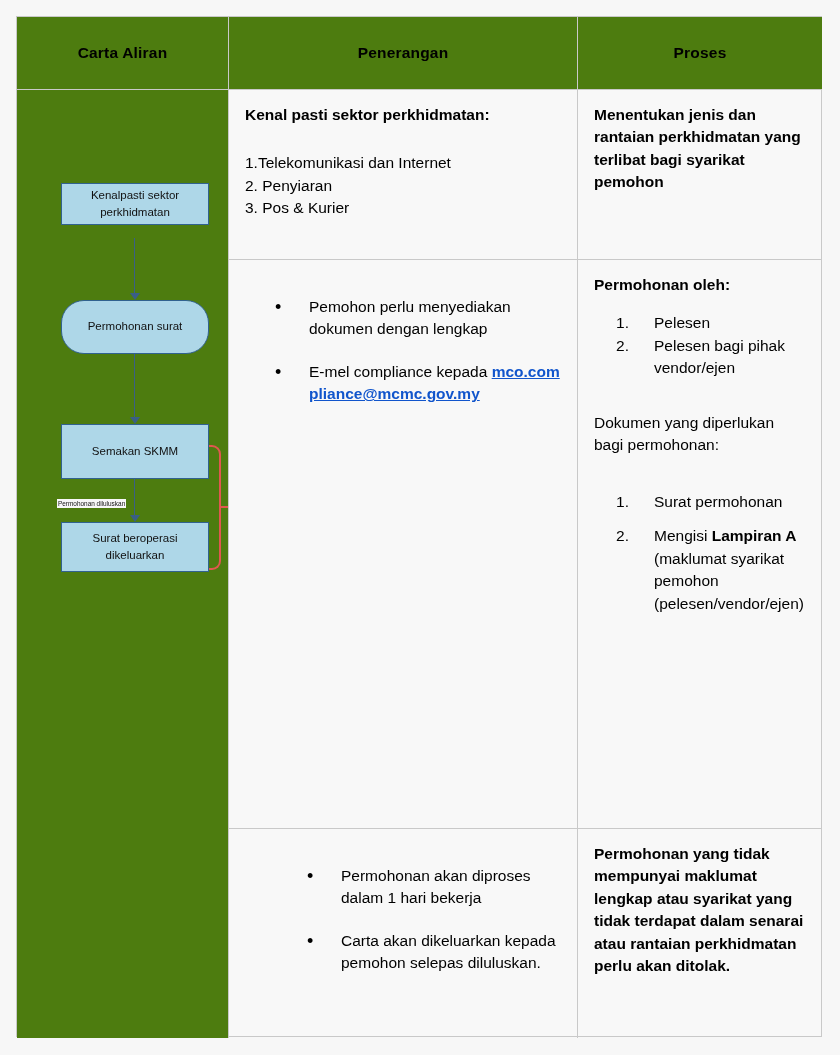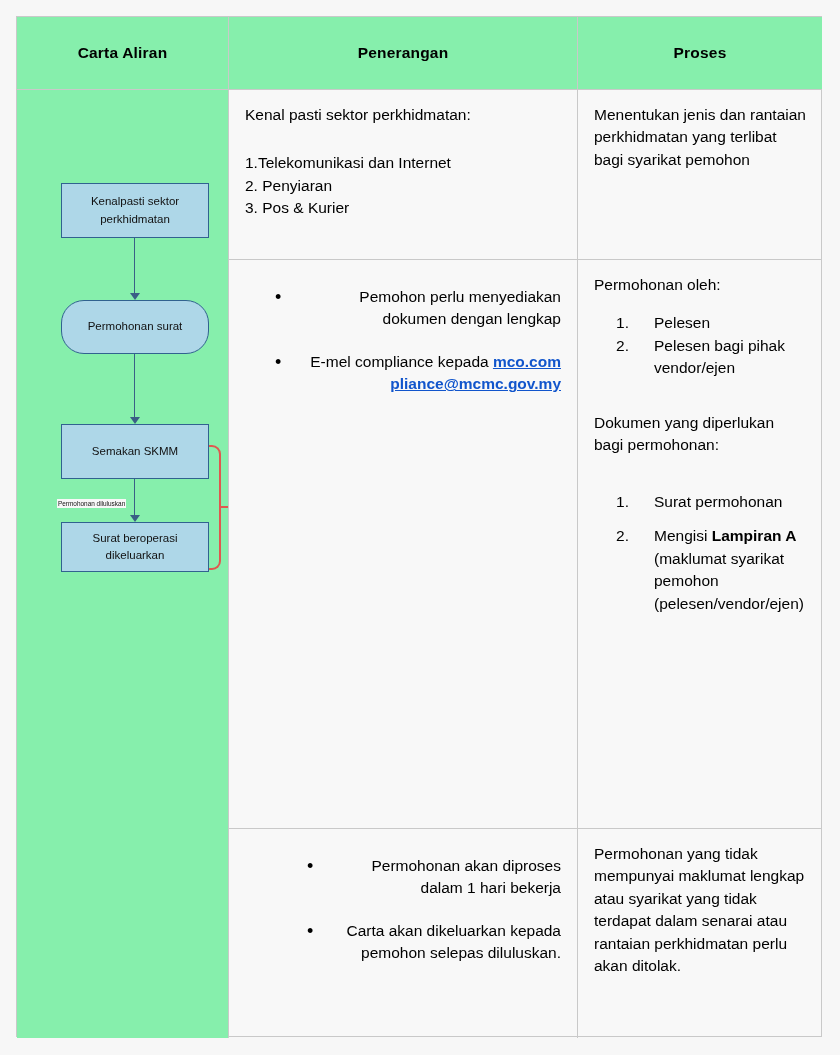--- a/index.html
+++ b/index.html
@@ -29,21 +29,21 @@
     box-sizing: border-box;
     background: #f8f8f8;
     display: grid;
     grid-template-columns: 211px 349px 245px;
     grid-template-rows: 73px auto;
   }
 
   .cell {
     box-sizing: border-box;
     padding: 0;
-    background: #86efac;
+    background: #4d7c0f;
   }
 
   
   .th {
     border-bottom: 1px solid #c9c9c9;
     display: flex;
     align-items: center;
     justify-content: center;
     font-weight: bold;
     font-size: 15.5px;
@@ -67,31 +67,30 @@
   .rowcell {
     box-sizing: border-box;
     padding: 14px 16px 10px 16px;
     font-size: 15.5px;
     line-height: 1.45;
   }
   .r1 { height: 170px; border-bottom: 1px solid #c9c9c9; }
   .r2 { height: 569px; border-bottom: 1px solid #c9c9c9; }
   .r3 { height: 209px; }
 
-  p.lead { margin: 0 0 0 0; }
+  p.lead { margin: 0 0 0 0; font-weight: bold; }
   p.gap { margin: 18px 0 0 0; }
   .numlist { margin: 0; padding: 0; list-style: none; }
   .numlist li { margin: 0; }
 
   
   ul.bul {
-    margin: 12px 0 0 0;
+    margin: 22px 0 0 0;
     padding: 0 0 0 30px;
     list-style: none;
-    text-align: right;
   }
   ul.bul.deep { padding-left: 62px; }
   ul.bul li {
     position: relative;
     margin: 0 0 20px 0;
     padding-left: 34px;
   }
   ul.bul li:last-child { margin-bottom: 0; }
   ul.bul li::before {
     content: "\2022";
@@ -141,21 +140,21 @@
     display: flex;
     align-items: center;
     justify-content: center;
     text-align: center;
     font-size: 11.5px;
     line-height: 1.5;
     color: #111;
     left: 44px;
     width: 148px;
   }
-  .fbox.b1 { top: 93px;  height: 55px; }
+  .fbox.b1 { top: 93px;  height: 42px; }
   .fbox.b2 { top: 210px; height: 54px; border-radius: 23px; }
   .fbox.b3 { top: 334px; height: 55px; justify-content: center; }
   .fbox.b4 { top: 432px; height: 50px; }
 
   .conn {
     position: absolute;
     left: 117px;
     width: 1px;
     background: #3a5f86;
   }

